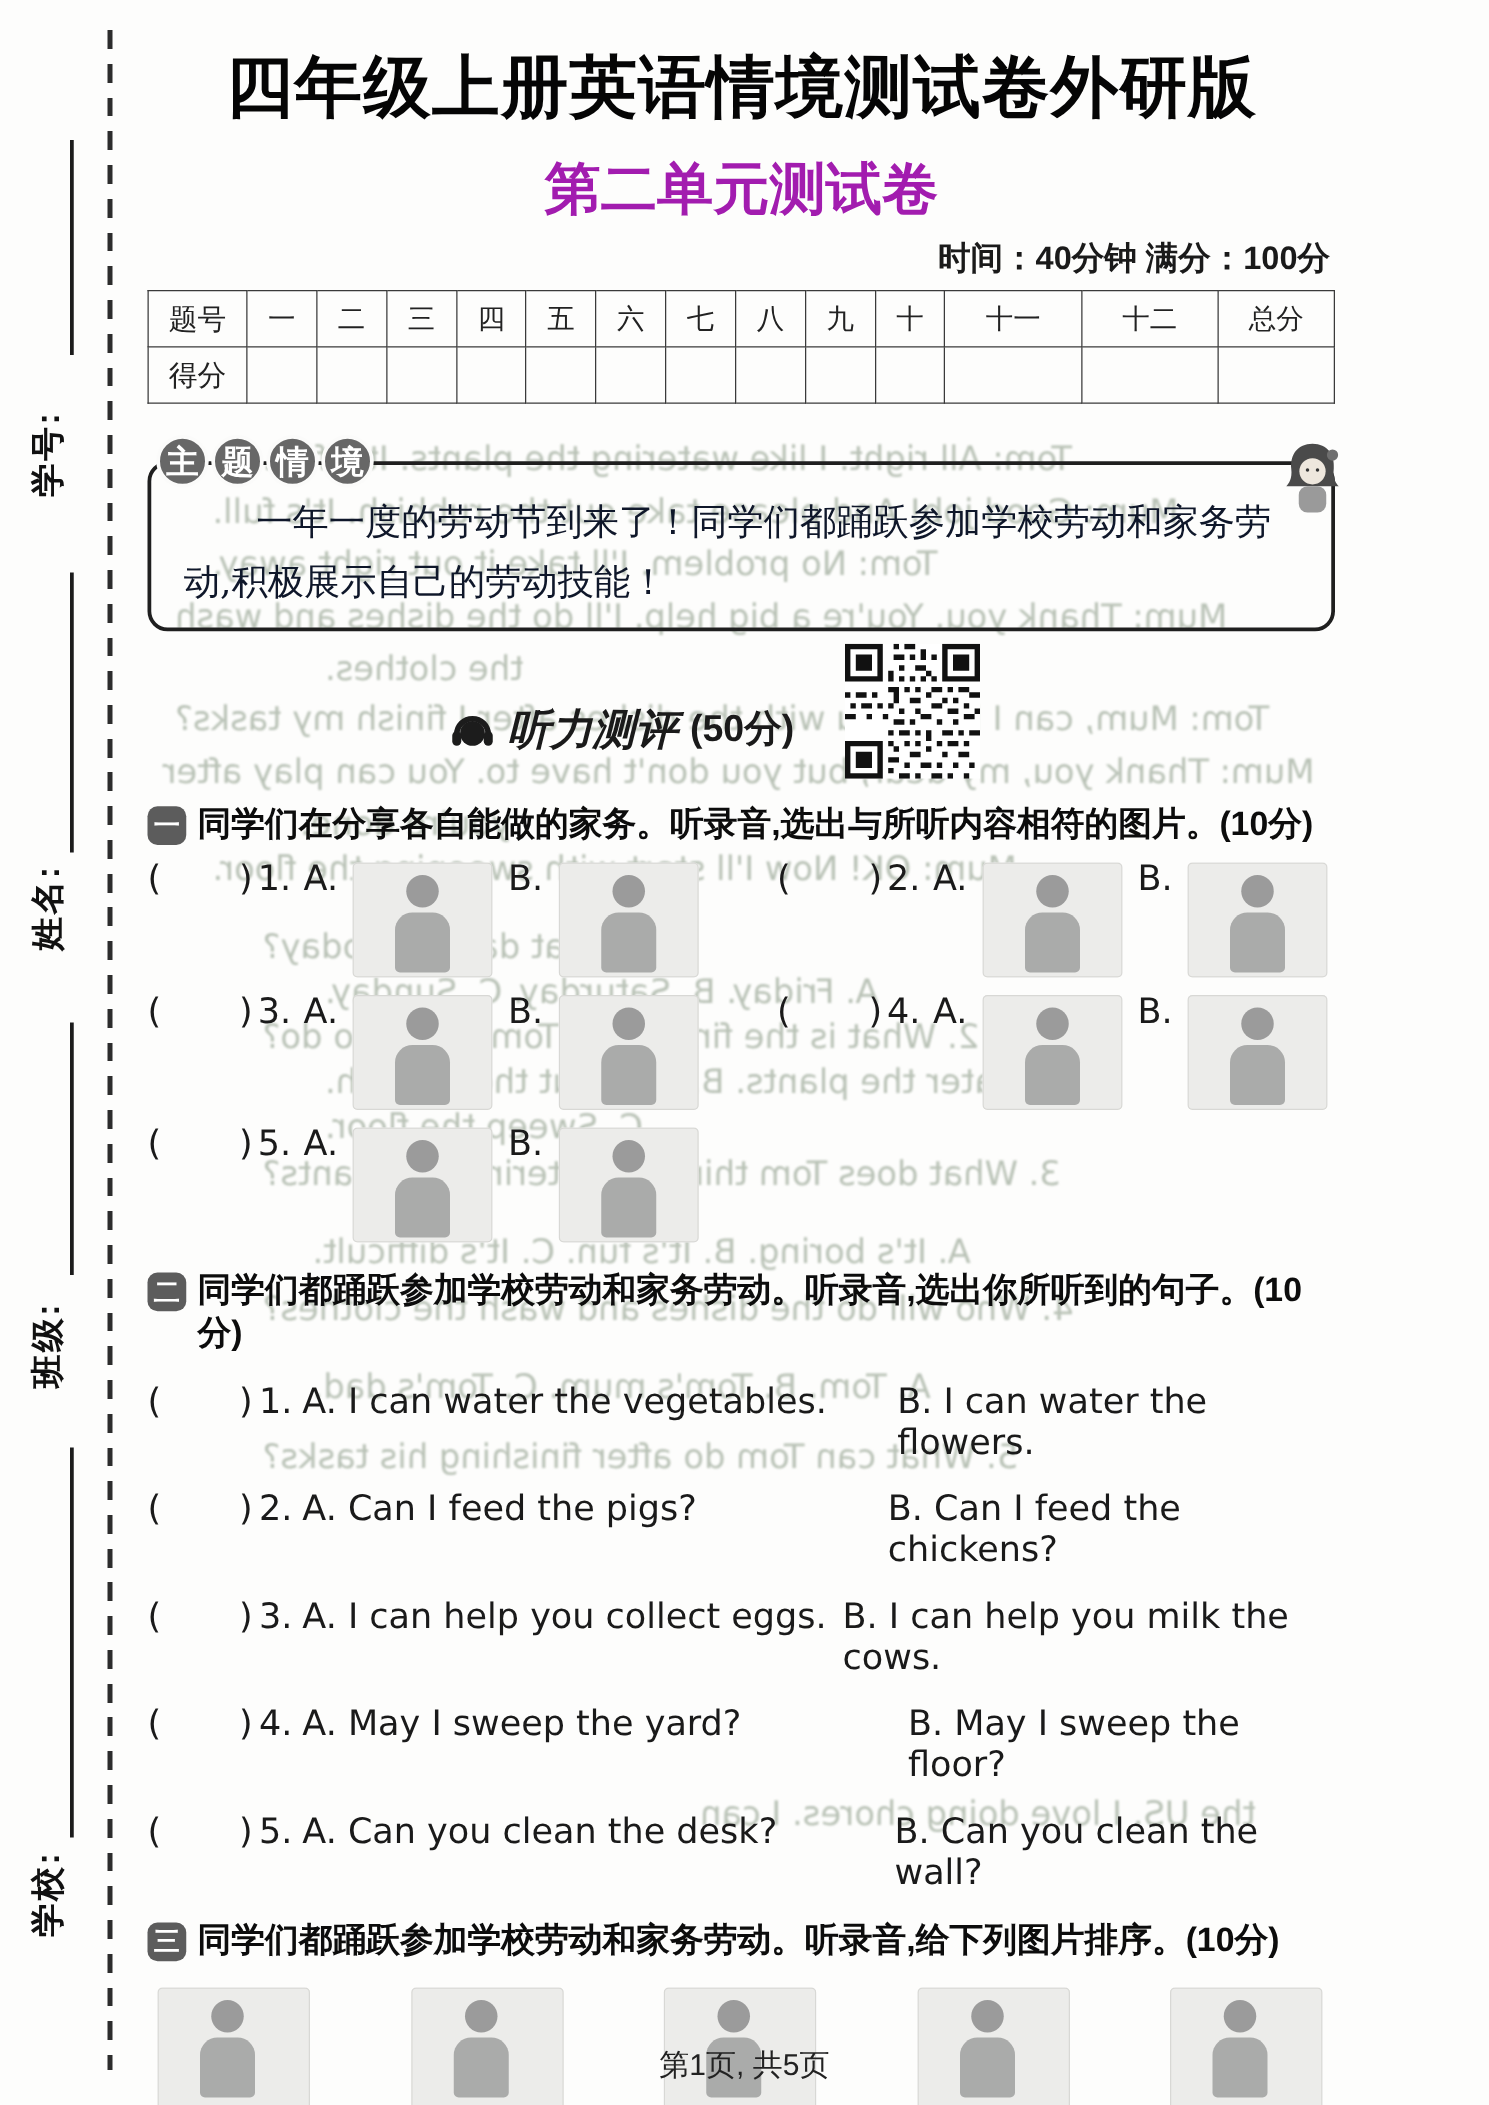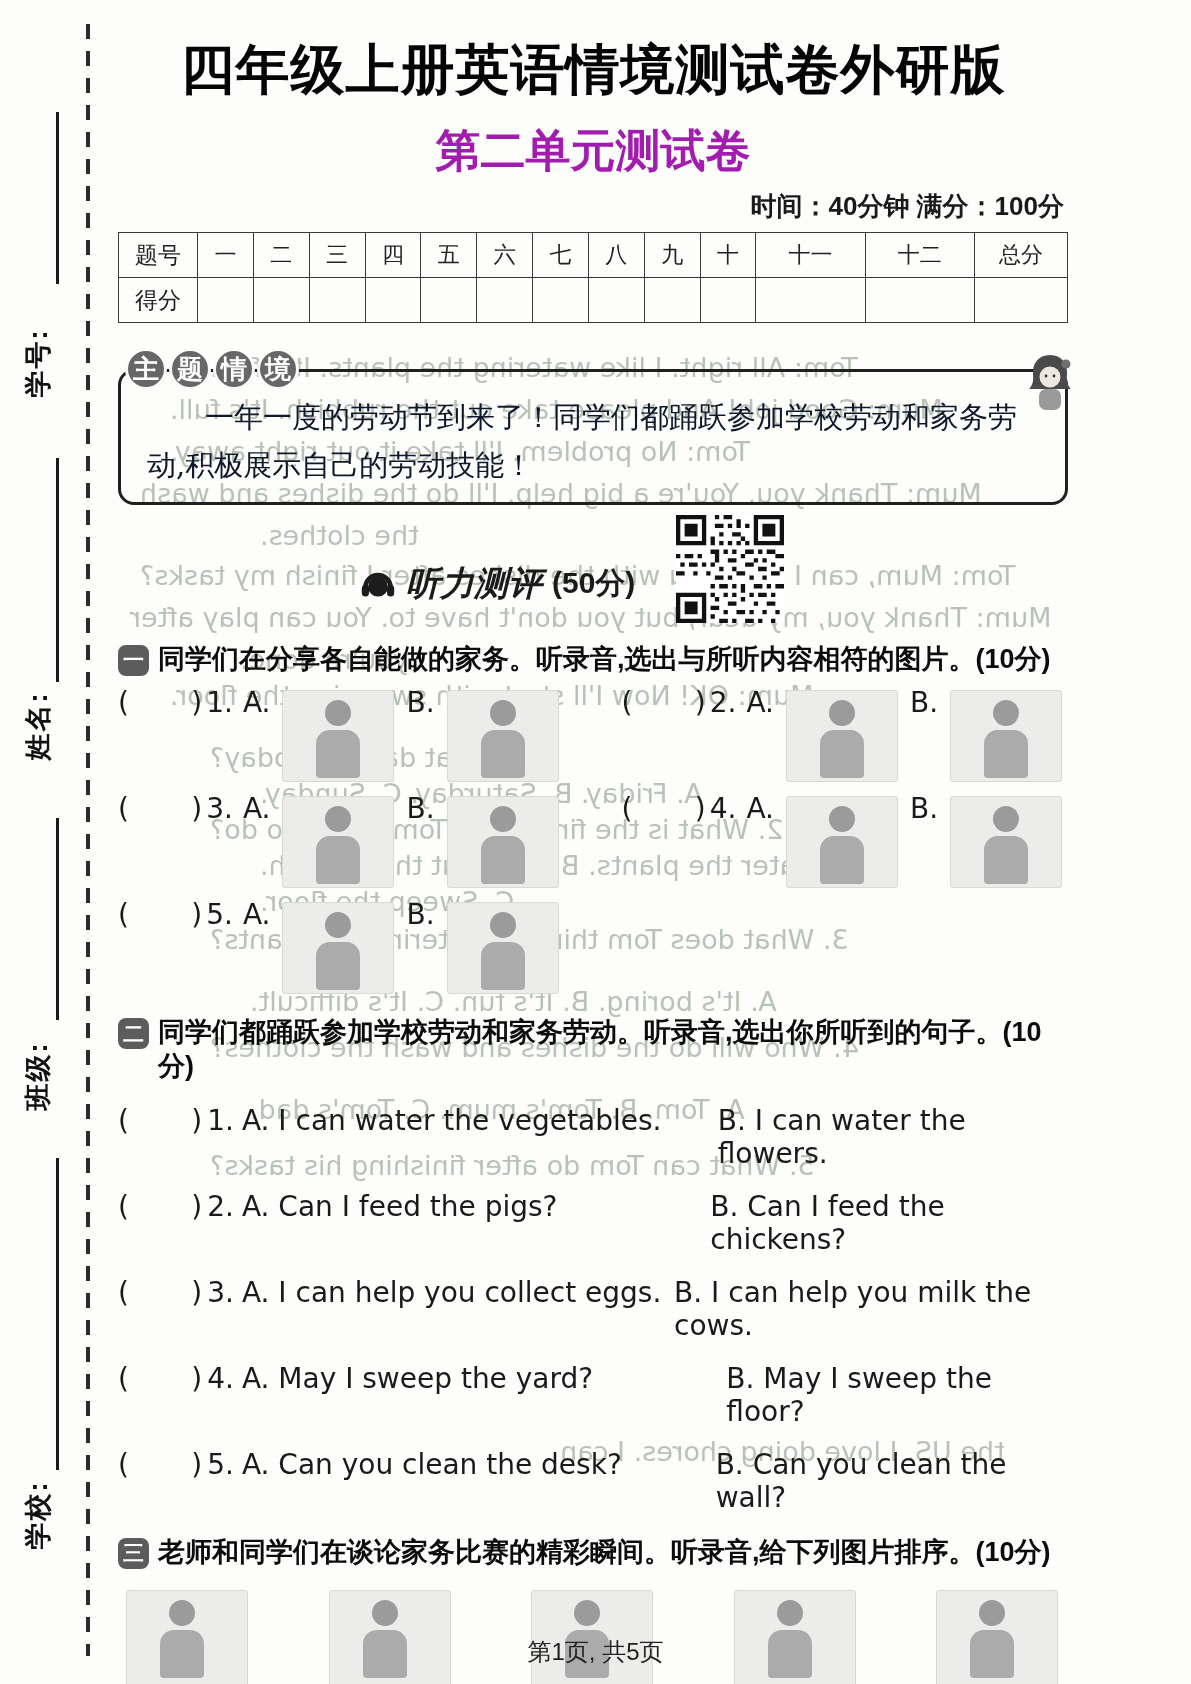--- a/index.html
+++ b/index.html
@@ -330,21 +330,21 @@
     <div class="s2left">
       <span class="br">(       )</span>
       <span class="lbl">5.</span>
       <span class="en">A. Can you clean the desk?</span>
     </div>
     <span class="en">B. Can you clean the wall?</span>
   </div>
 
   <div class="sec mt">
     <span class="sec-icon">三</span>
-    <span class="sec-title">老师和同学们在谈论家务比赛的精彩瞬间。听录音,给下列图片排序。(10分)</span>
+    <span class="sec-title">同学们都踊跃参加学校劳动和家务劳动。听录音,给下列图片排序。(10分)</span>
   </div>
   <div class="s3pics">
     <div class="illu big"></div>
     <div class="illu big"></div>
     <div class="illu big"></div>
     <div class="illu big"></div>
     <div class="illu big"></div>
   </div>
   <div class="s3brs">
     <span class="br">(      )</span>

